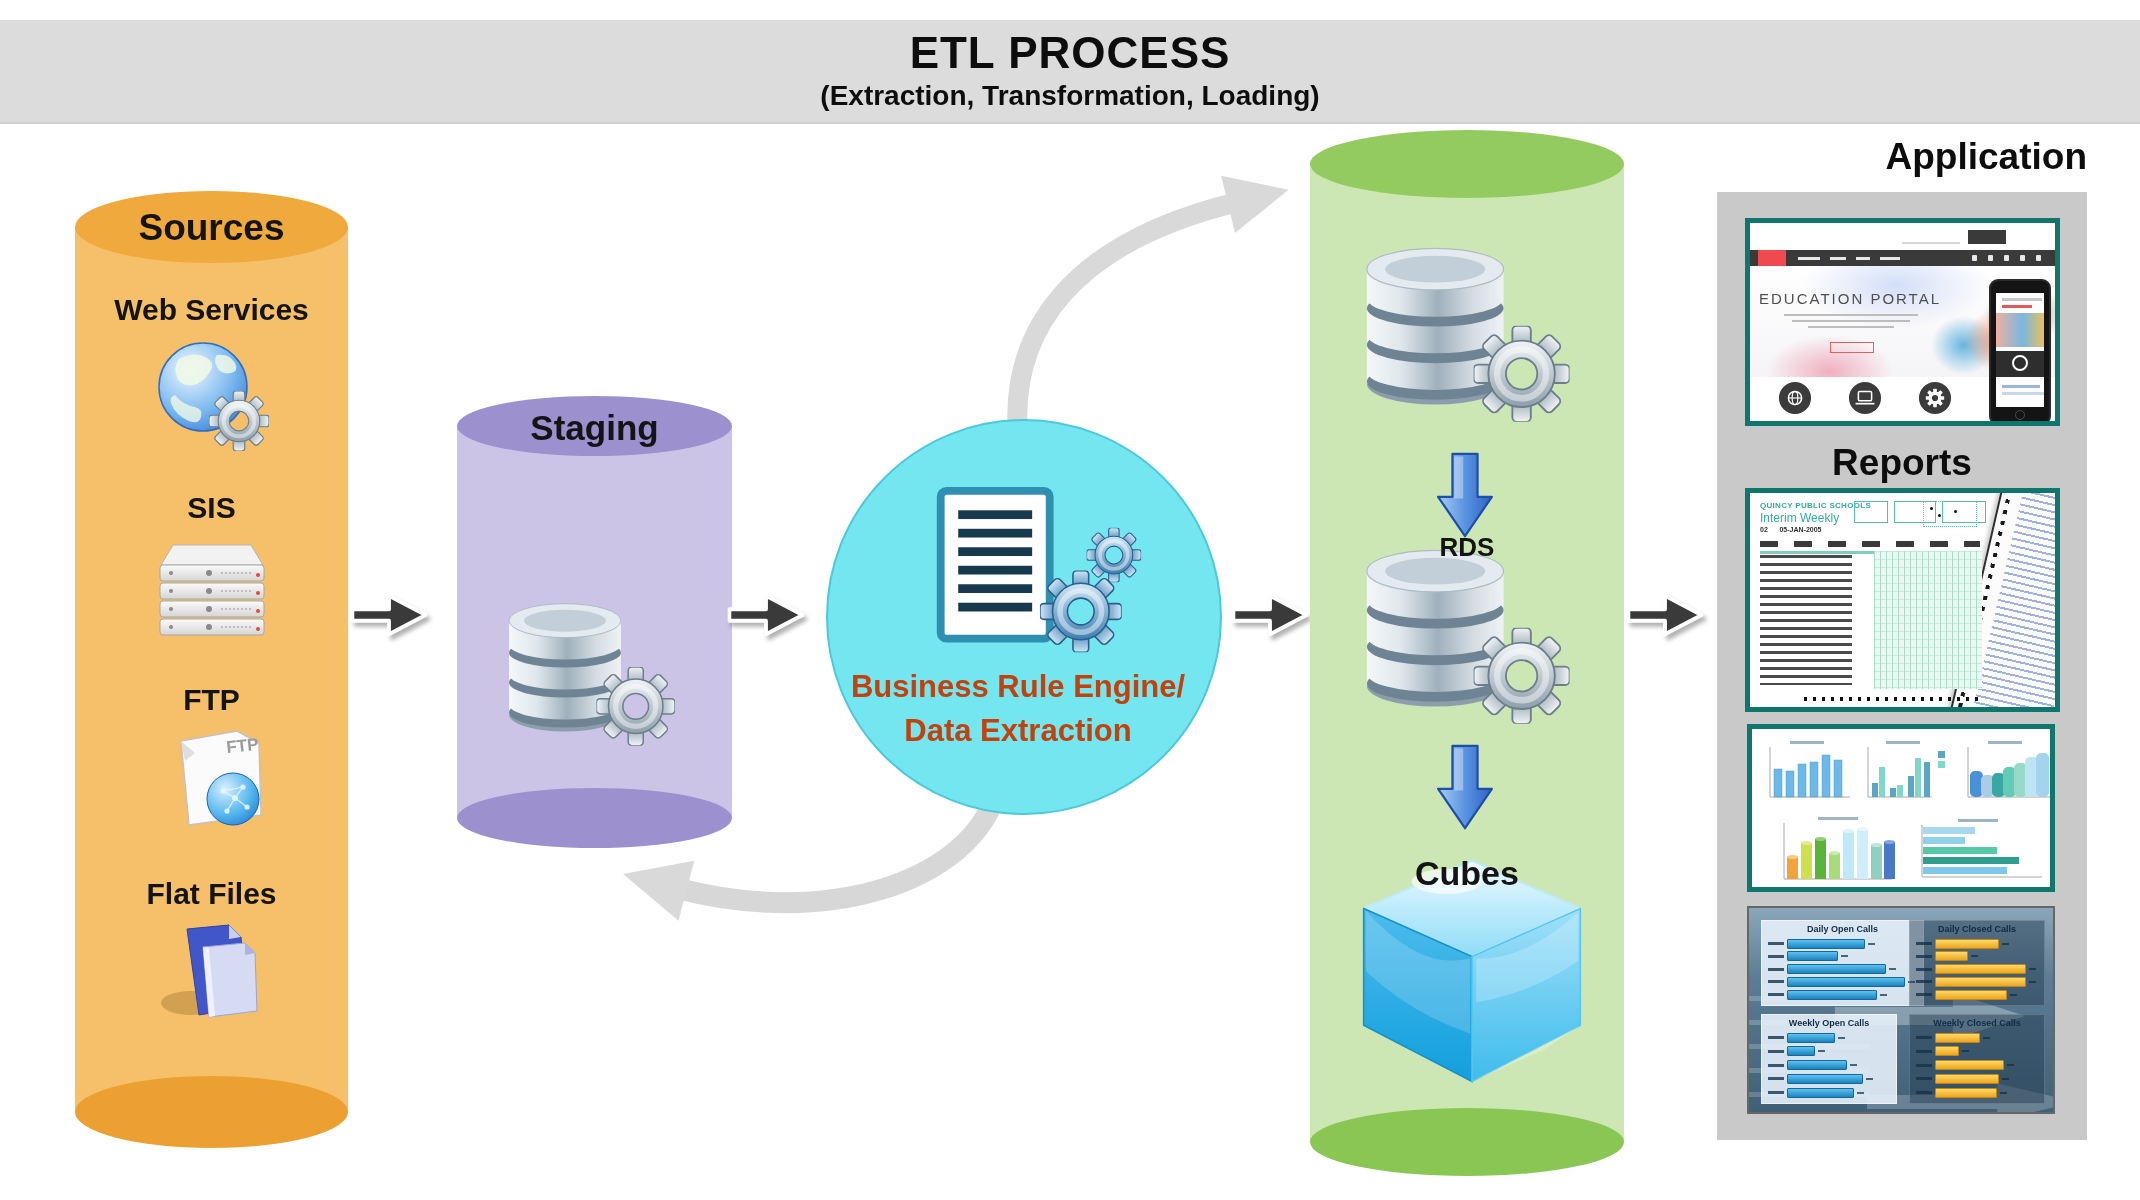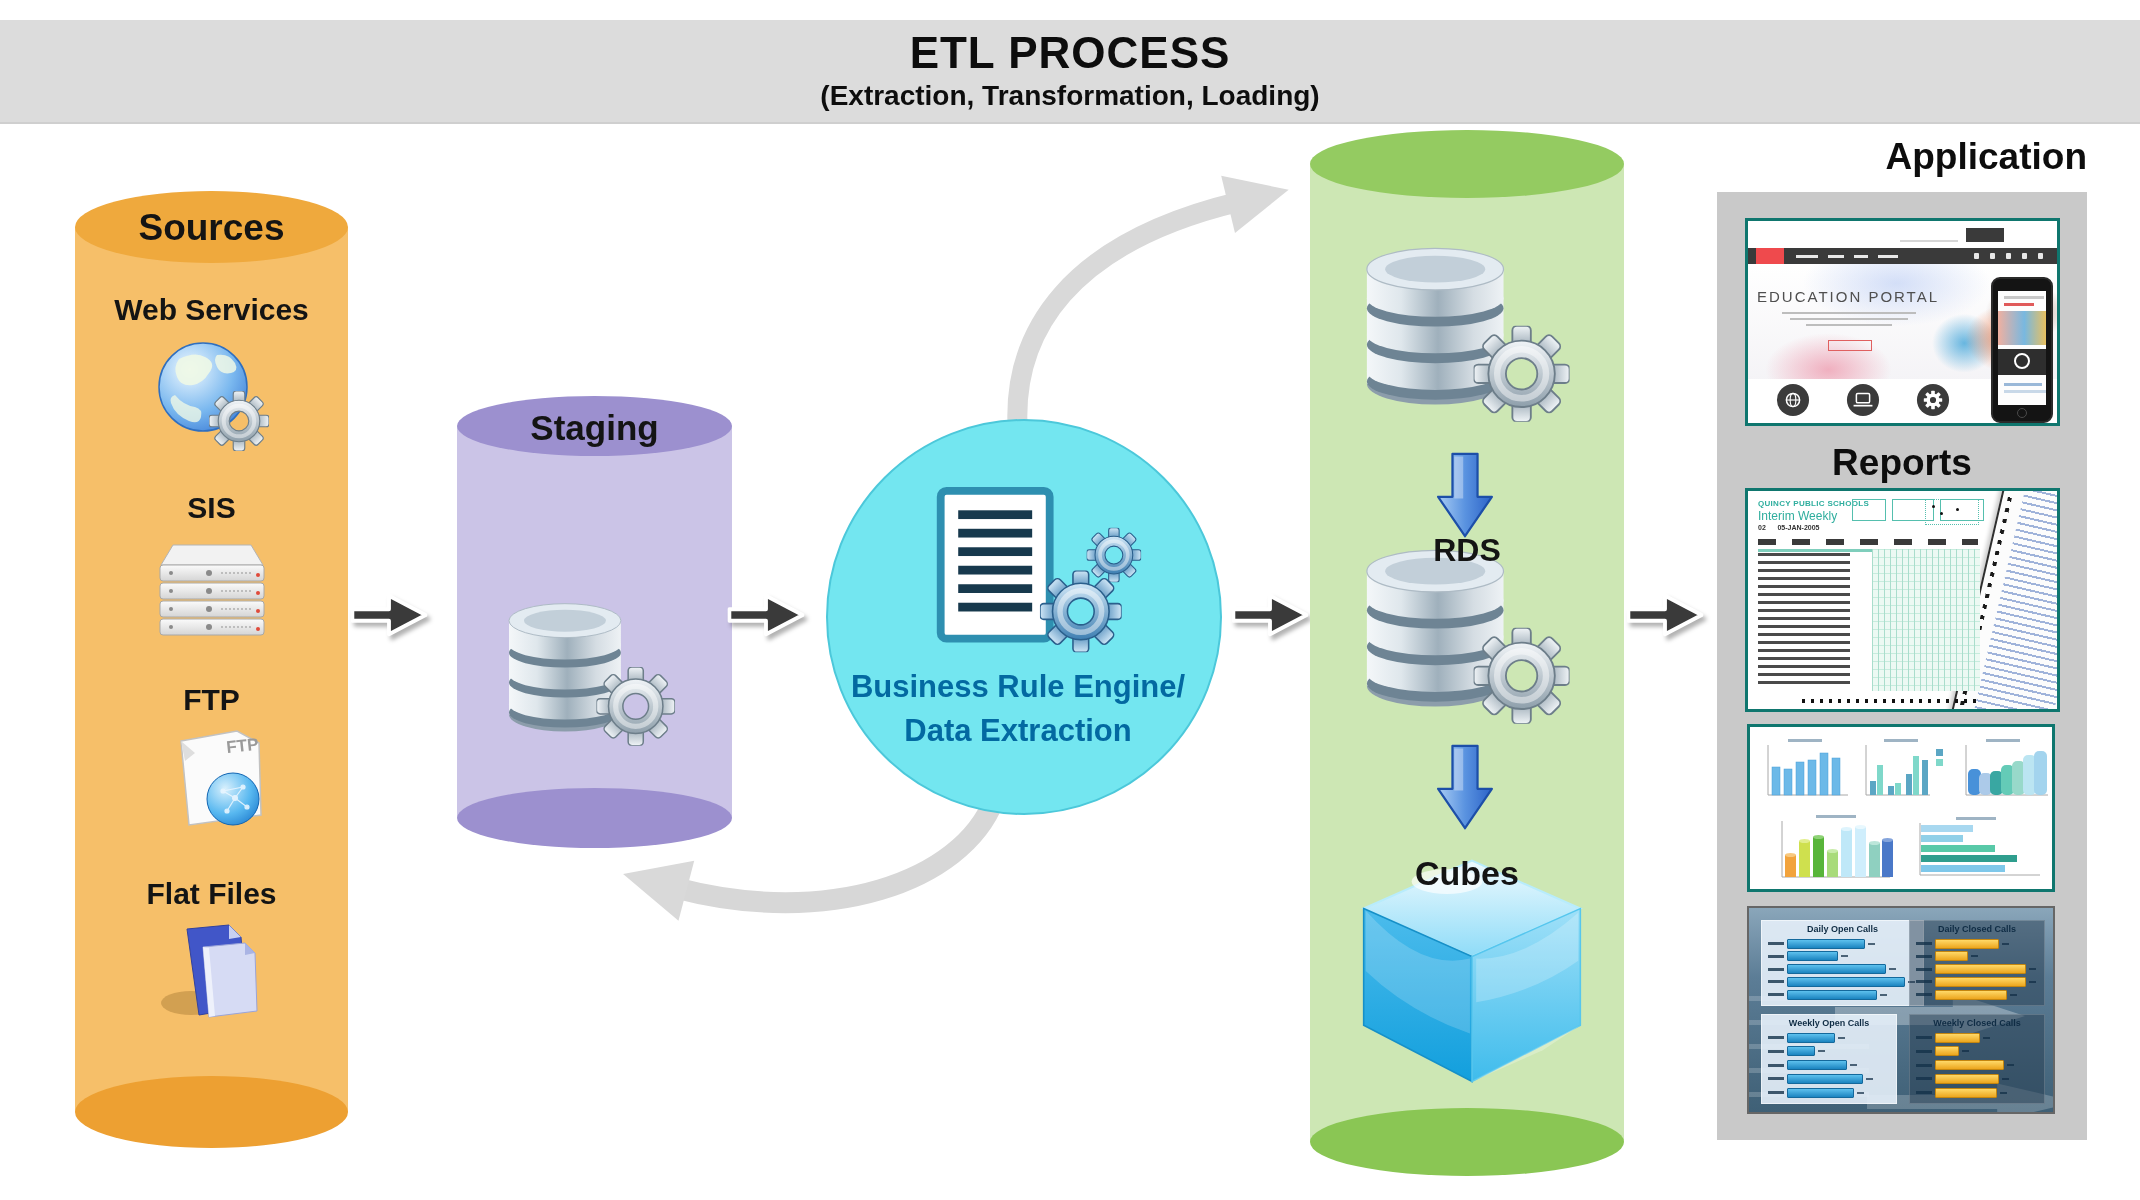--- a/index.html
+++ b/index.html
@@ -16,33 +16,33 @@
   
   .cylinder{position:absolute;}
   .cyl-body{position:absolute;left:0;right:0;top:var(--ry);bottom:var(--ry);background:var(--body);}
   .cyl-cap{position:absolute;left:0;right:0;height:calc(var(--ry)*2);border-radius:50%;}
   .cyl-cap-top{top:0;background:var(--captop);}
   .cyl-cap-bottom{bottom:0;background:var(--capbot);}
 
   
   .engine-circle{position:absolute;left:826px;top:419px;width:396px;height:396px;border-radius:50%;
     background:#73E6F0;border:2px solid #4cc8da;box-sizing:border-box;}
-  .engine-text{position:absolute;left:0;right:12px;text-align:center;font-weight:bold;font-size:31px;color:#0369a1;}
+  .engine-text{position:absolute;left:0;right:12px;text-align:center;font-weight:bold;font-size:31px;color:#c2410c;}
 
   
   .harrow{position:absolute;filter:drop-shadow(3px 4px 2px rgba(0,0,0,0.30));}
 
   
   .loop-svg{position:absolute;left:0;top:0;z-index:1;}
   .z2{z-index:2;}
 
   
   .out-heading{position:absolute;text-align:center;font-size:37px;font-weight:bold;color:#0d0d0d;}
   .out-panel{position:absolute;left:1717px;top:192px;width:370px;height:948px;background:#c9c9c9;}
-  .card{position:absolute;background:#fff;border:3px solid #0f766e;box-sizing:border-box;overflow:hidden;}
+  .card{position:absolute;background:#fff;border:5px solid #0f766e;box-sizing:border-box;overflow:hidden;}
 
   
   .edu-search{position:absolute;top:9px;left:152px;width:58px;height:10px;border-bottom:2px solid #d6d6d6;}
   .edu-btn{position:absolute;top:7px;left:218px;width:38px;height:14px;background:#3a3a3a;}
   .edu-nav{position:absolute;top:27px;left:0;right:0;height:16px;background:#3a3a3a;}
   .edu-nav-active{position:absolute;left:8px;top:0;width:28px;height:16px;background:#ef4a4d;}
   .edu-nav-item{position:absolute;top:7px;height:3px;background:#e8e8e8;}
   .edu-social{position:absolute;top:5px;width:5px;height:6px;background:#e8e8e8;border-radius:1px;}
   .edu-hero{position:absolute;top:43px;left:0;right:0;height:120px;
     background:
@@ -344,21 +344,21 @@
       <use href="#dbgear" width="175" height="162"></use>
     </svg>
 
     <svg class="abs" style="left:126px;top:322px;" width="58" height="86" viewBox="0 0 64 96">
         <use href="#darrow" width="64" height="96"></use>
       </svg>
 
     <svg class="abs" style="left:52px;top:400px;" width="210" height="198" viewBox="0 0 175 162">
       <use href="#dbgear" width="175" height="162"></use>
     </svg>
-    <div class="lbl" style="top:402px;font-size:32px;">RDS</div>
+    <div class="lbl" style="top:402px;font-size:26px;">RDS</div>
 
     <svg class="abs" style="left:126px;top:614px;" width="58" height="86" viewBox="0 0 64 96">
         <use href="#darrow" width="64" height="96"></use>
       </svg>
 
     <svg class="abs" style="left:37px;top:716px;" width="250" height="246" viewBox="0 0 240 236">
       <polygon points="120,14 224,60 120,106 16,60" fill="url(#cubeTop)" stroke="#b8ecfc" stroke-width="2"></polygon>
       <polygon points="16,60 120,106 120,226 16,172" fill="url(#cubeLeft)" stroke="#1690c8" stroke-width="1.5"></polygon>
       <polygon points="224,60 224,172 120,226 120,106" fill="url(#cubeRight)" stroke="#56c6ee" stroke-width="1.5"></polygon>
       <polygon points="120,226 224,172 188,196" fill="rgba(255,255,255,0.25)"></polygon>

